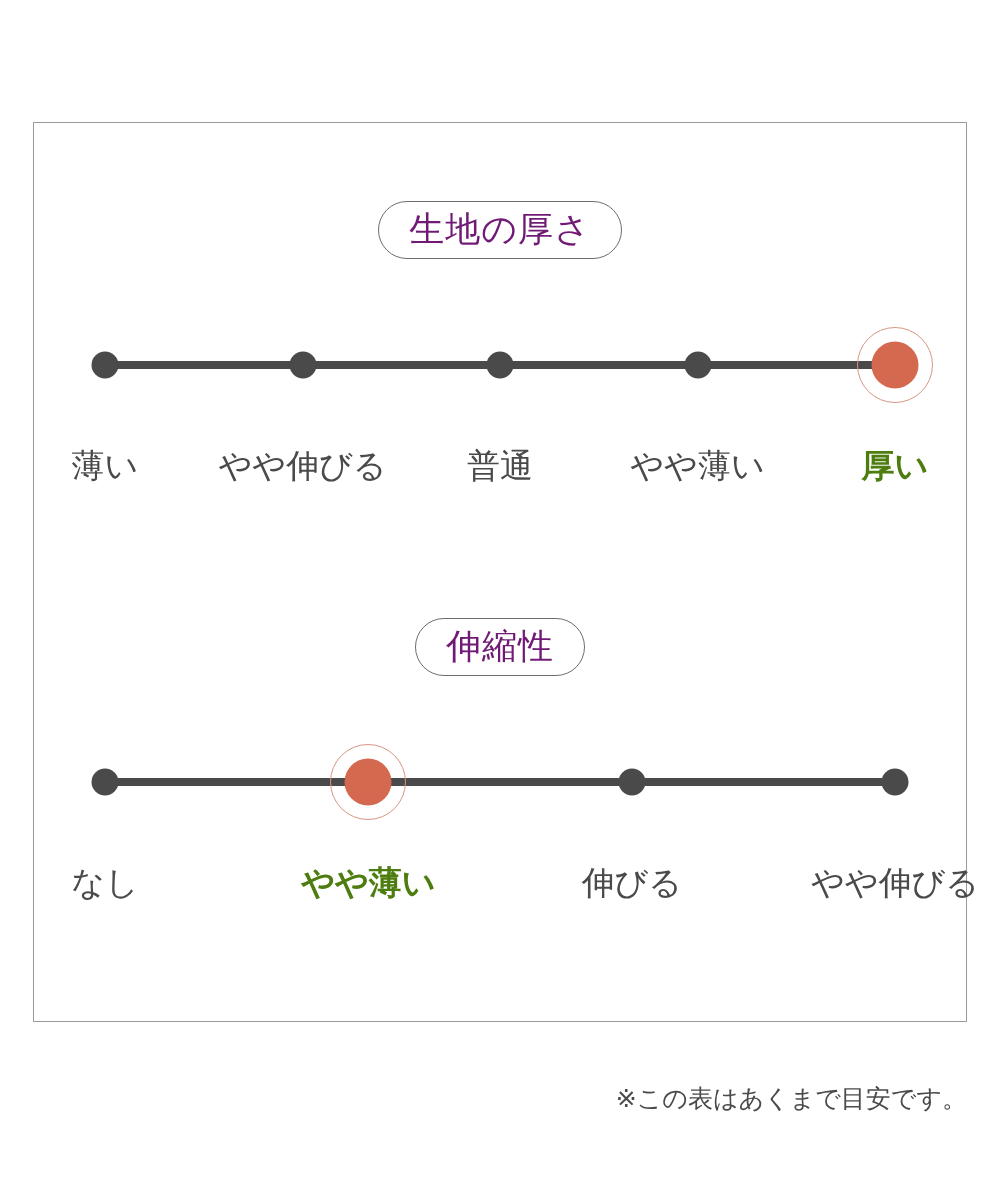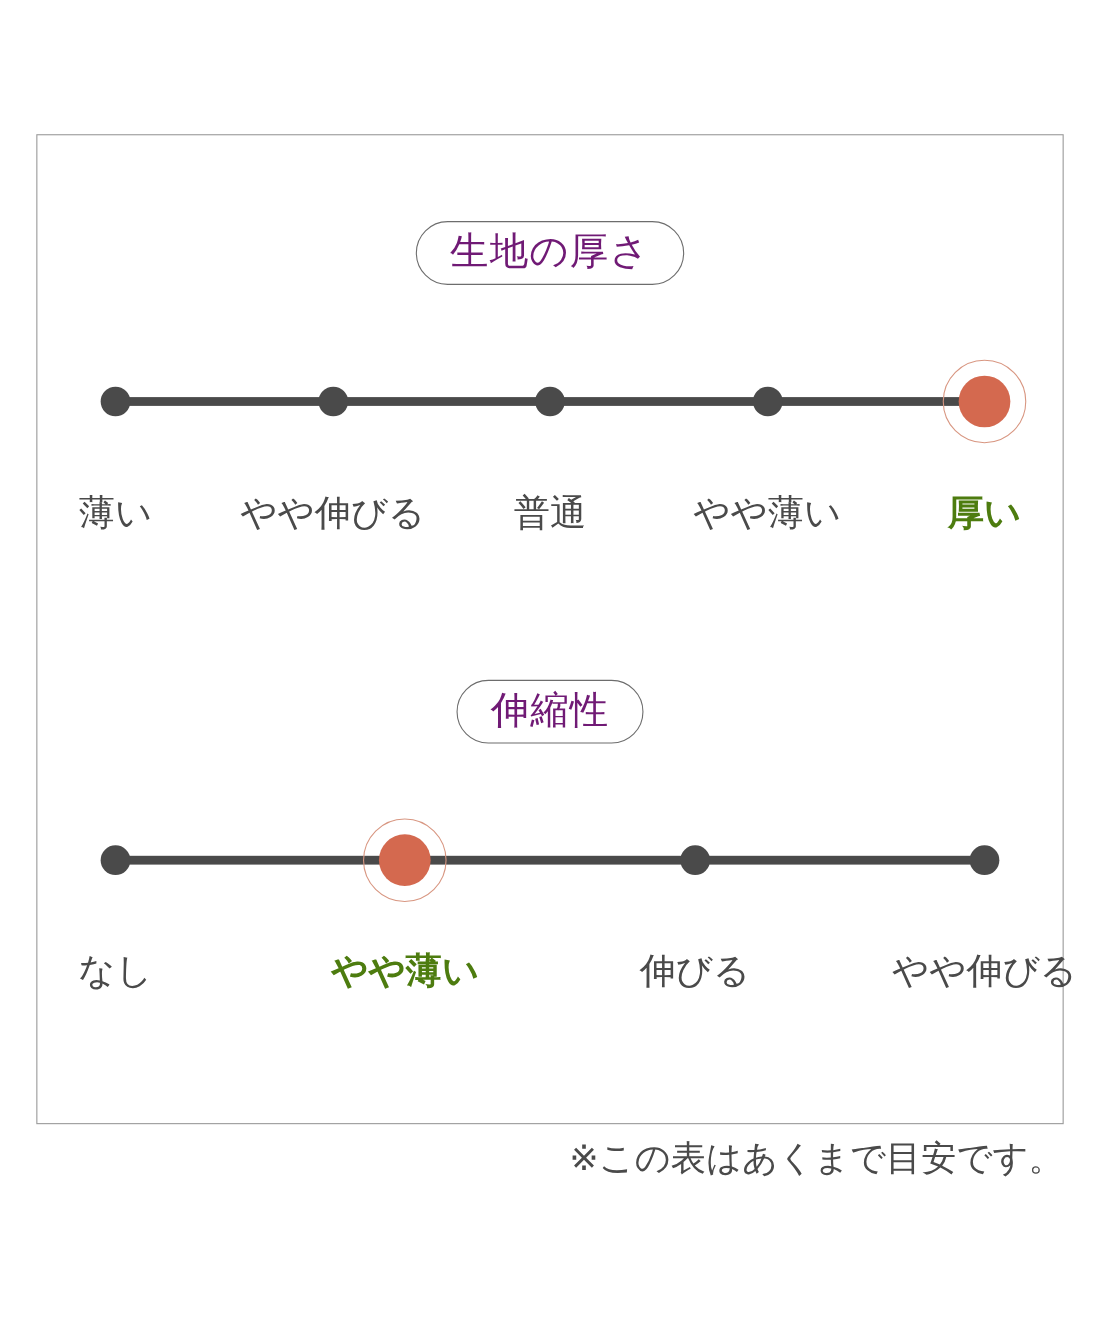--- a/index.html
+++ b/index.html
@@ -121,22 +121,22 @@
   }
   .tick.selected .tick-label {
     font-weight: bold;
     color: #4d7c0f;
   }
 
   
   .footnote {
     position: absolute;
     right: 33px;
-    top: 1037px;
-    font-size: 32px;
+    top: 1086px;
+    font-size: 25px;
     line-height: 1;
     color: #4a4a4a;
     white-space: nowrap;
   }
 </style>
 </head>
 <body>
 
 <div class="panel">
 

